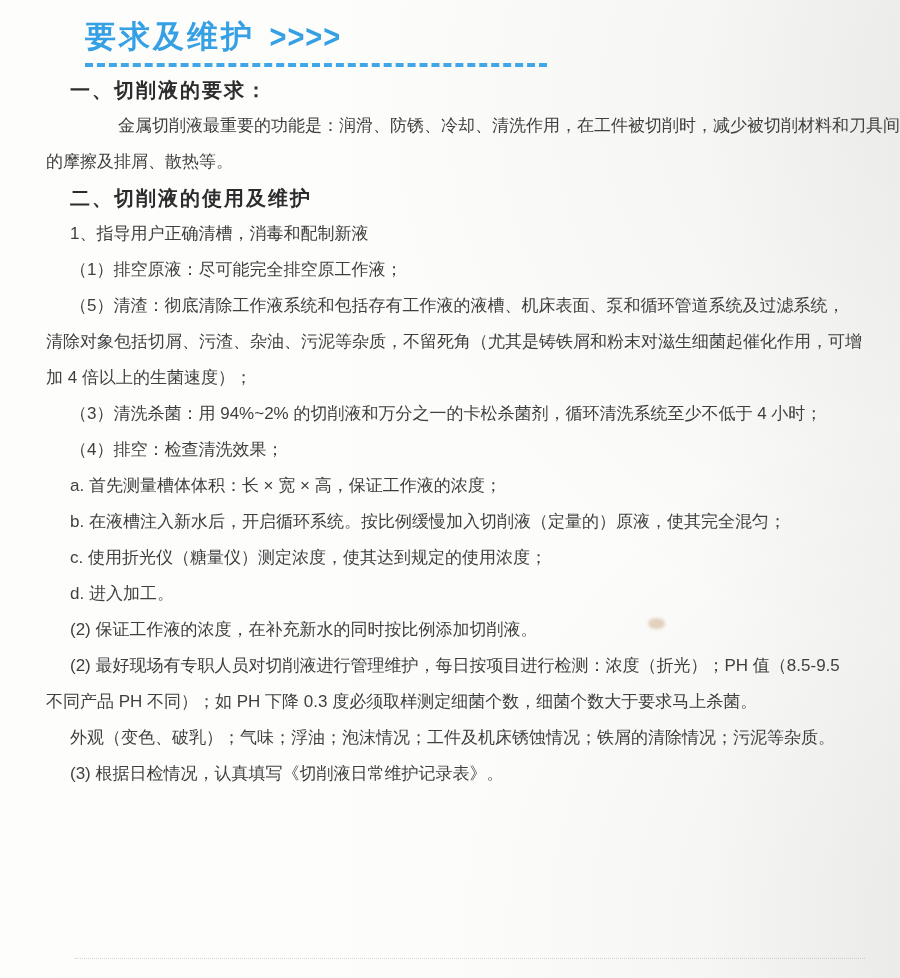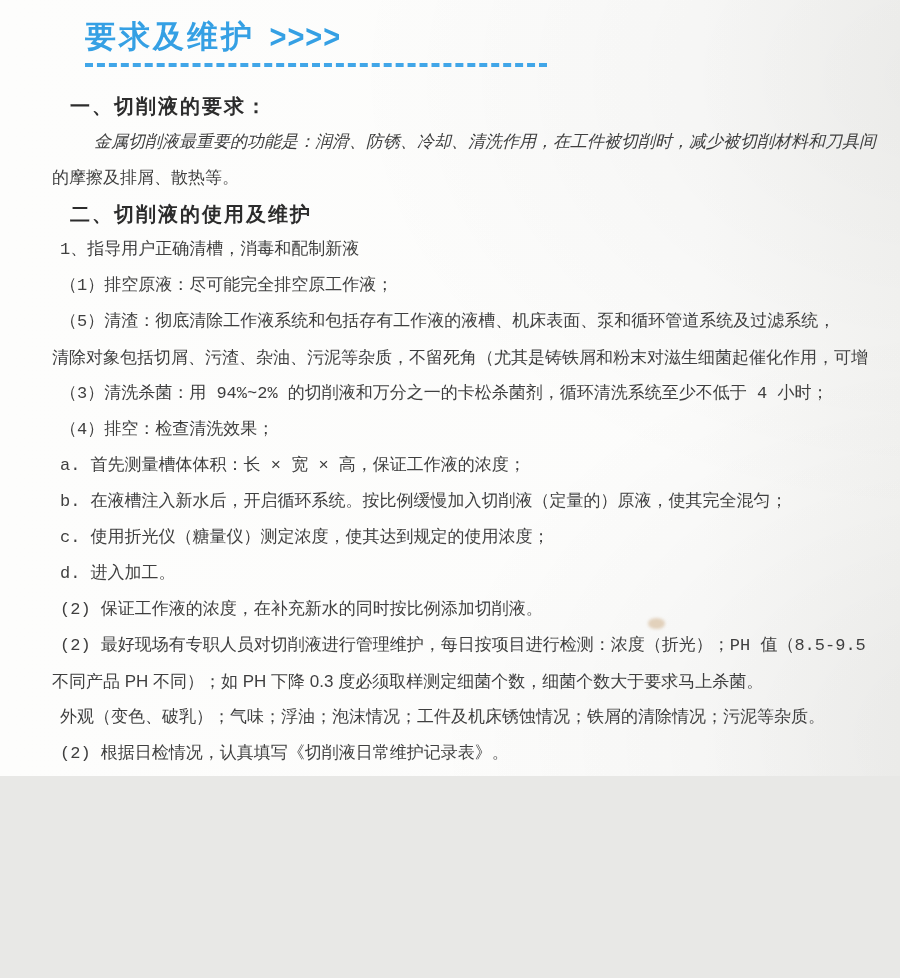--- a/index.html
+++ b/index.html
@@ -4,21 +4,21 @@
 <style>
   html, body {
     margin: 0;
     padding: 0;
     background: #e8e8e6;
     font-family: "Liberation Sans", "DejaVu Sans", sans-serif;
   }
   .page {
     position: relative;
     width: 900px;
-    height: 776px;
+    height: 978px;
     margin: 0 auto;
     overflow: hidden;
     background:
       radial-gradient(ellipse at 105% 10%, rgba(0,0,0,0.045), rgba(0,0,0,0) 45%),
       radial-gradient(ellipse at 110% 95%, rgba(0,0,0,0.05), rgba(0,0,0,0) 40%),
       linear-gradient(to right, #fdfdfc 0%, #fcfcfb 78%, #f5f5f3 100%);
     color: #444;
   }
   
   .header {
@@ -48,41 +48,41 @@
   }
   .dash-line {
     margin-top: 2px;
     width: 462px;
     border-top: 4px dashed #41a6e8;
     height: 0;
   }
   
   .content {
     position: absolute;
-    top: 88px;
+    top: 72px;
     left: 38px;
     right: 28px;
   }
   .ln {
     line-height: 36px;
     height: 36px;
     font-size: 17px;
     color: #3f3f3f;
     white-space: nowrap;
   }
   .ln.h {
     margin-left: 32px;
     font-size: 20px;
     font-weight: 700;
     color: #2c2c2c;
     letter-spacing: 2px;
   }
-  .ln.para { margin-left: 56px; font-style: italic; }
-  .ln.item { margin-left: 22px; font-family: Liberation Mono, monospace; }
-  .ln.cont { margin-left: 14px; }
+  .ln.para { margin-left: 80px; }
+  .ln.item { margin-left: 32px; }
+  .ln.cont { margin-left: 8px; }
   
   .stain {
     position: absolute;
     left: 648px;
     top: 618px;
     width: 17px;
     height: 11px;
     border-radius: 50%;
     background: rgba(213, 188, 155, 0.65);
     filter: blur(1.5px);
@@ -111,29 +111,30 @@
 
   <div class="content">
     <div class="ln h">一、切削液的要求：</div>
     <div class="ln para">金属切削液最重要的功能是：润滑、防锈、冷却、清洗作用，在工件被切削时，减少被切削材料和刀具间</div>
     <div class="ln cont">的摩擦及排屑、散热等。</div>
     <div class="ln h">二、切削液的使用及维护</div>
     <div class="ln item">1、指导用户正确清槽，消毒和配制新液</div>
     <div class="ln item">（1）排空原液：尽可能完全排空原工作液；</div>
     <div class="ln item">（5）清渣：彻底清除工作液系统和包括存有工作液的液槽、机床表面、泵和循环管道系统及过滤系统，</div>
     <div class="ln cont">清除对象包括切屑、污渣、杂油、污泥等杂质，不留死角（尤其是铸铁屑和粉末对滋生细菌起催化作用，可增</div>
+    <div class="ln cont">加 4 倍以上的生菌速度）；</div>
     <div class="ln item">（3）清洗杀菌：用 94%~2% 的切削液和万分之一的卡松杀菌剂，循环清洗系统至少不低于 4 小时；</div>
     <div class="ln item">（4）排空：检查清洗效果；</div>
     <div class="ln item">a. 首先测量槽体体积：长 × 宽 × 高，保证工作液的浓度；</div>
     <div class="ln item">b. 在液槽注入新水后，开启循环系统。按比例缓慢加入切削液（定量的）原液，使其完全混匀；</div>
     <div class="ln item">c. 使用折光仪（糖量仪）测定浓度，使其达到规定的使用浓度；</div>
     <div class="ln item">d. 进入加工。</div>
     <div class="ln item">(2) 保证工作液的浓度，在补充新水的同时按比例添加切削液。</div>
     <div class="ln item">(2) 最好现场有专职人员对切削液进行管理维护，每日按项目进行检测：浓度（折光）；PH 值（8.5-9.5</div>
     <div class="ln cont">不同产品 PH 不同）；如 PH 下降 0.3 度必须取样测定细菌个数，细菌个数大于要求马上杀菌。</div>
     <div class="ln item">外观（变色、破乳）；气味；浮油；泡沫情况；工件及机床锈蚀情况；铁屑的清除情况；污泥等杂质。</div>
-    <div class="ln item">(2) 根据日检情况，认真填写《切削液日常维护记录表》。</div>
+    <div class="ln item">(3) 根据日检情况，认真填写《切削液日常维护记录表》。</div>
   </div>
 
   <div class="stain"></div>
   <div class="streak"></div>
 
 </div>
 
 </body></html>

